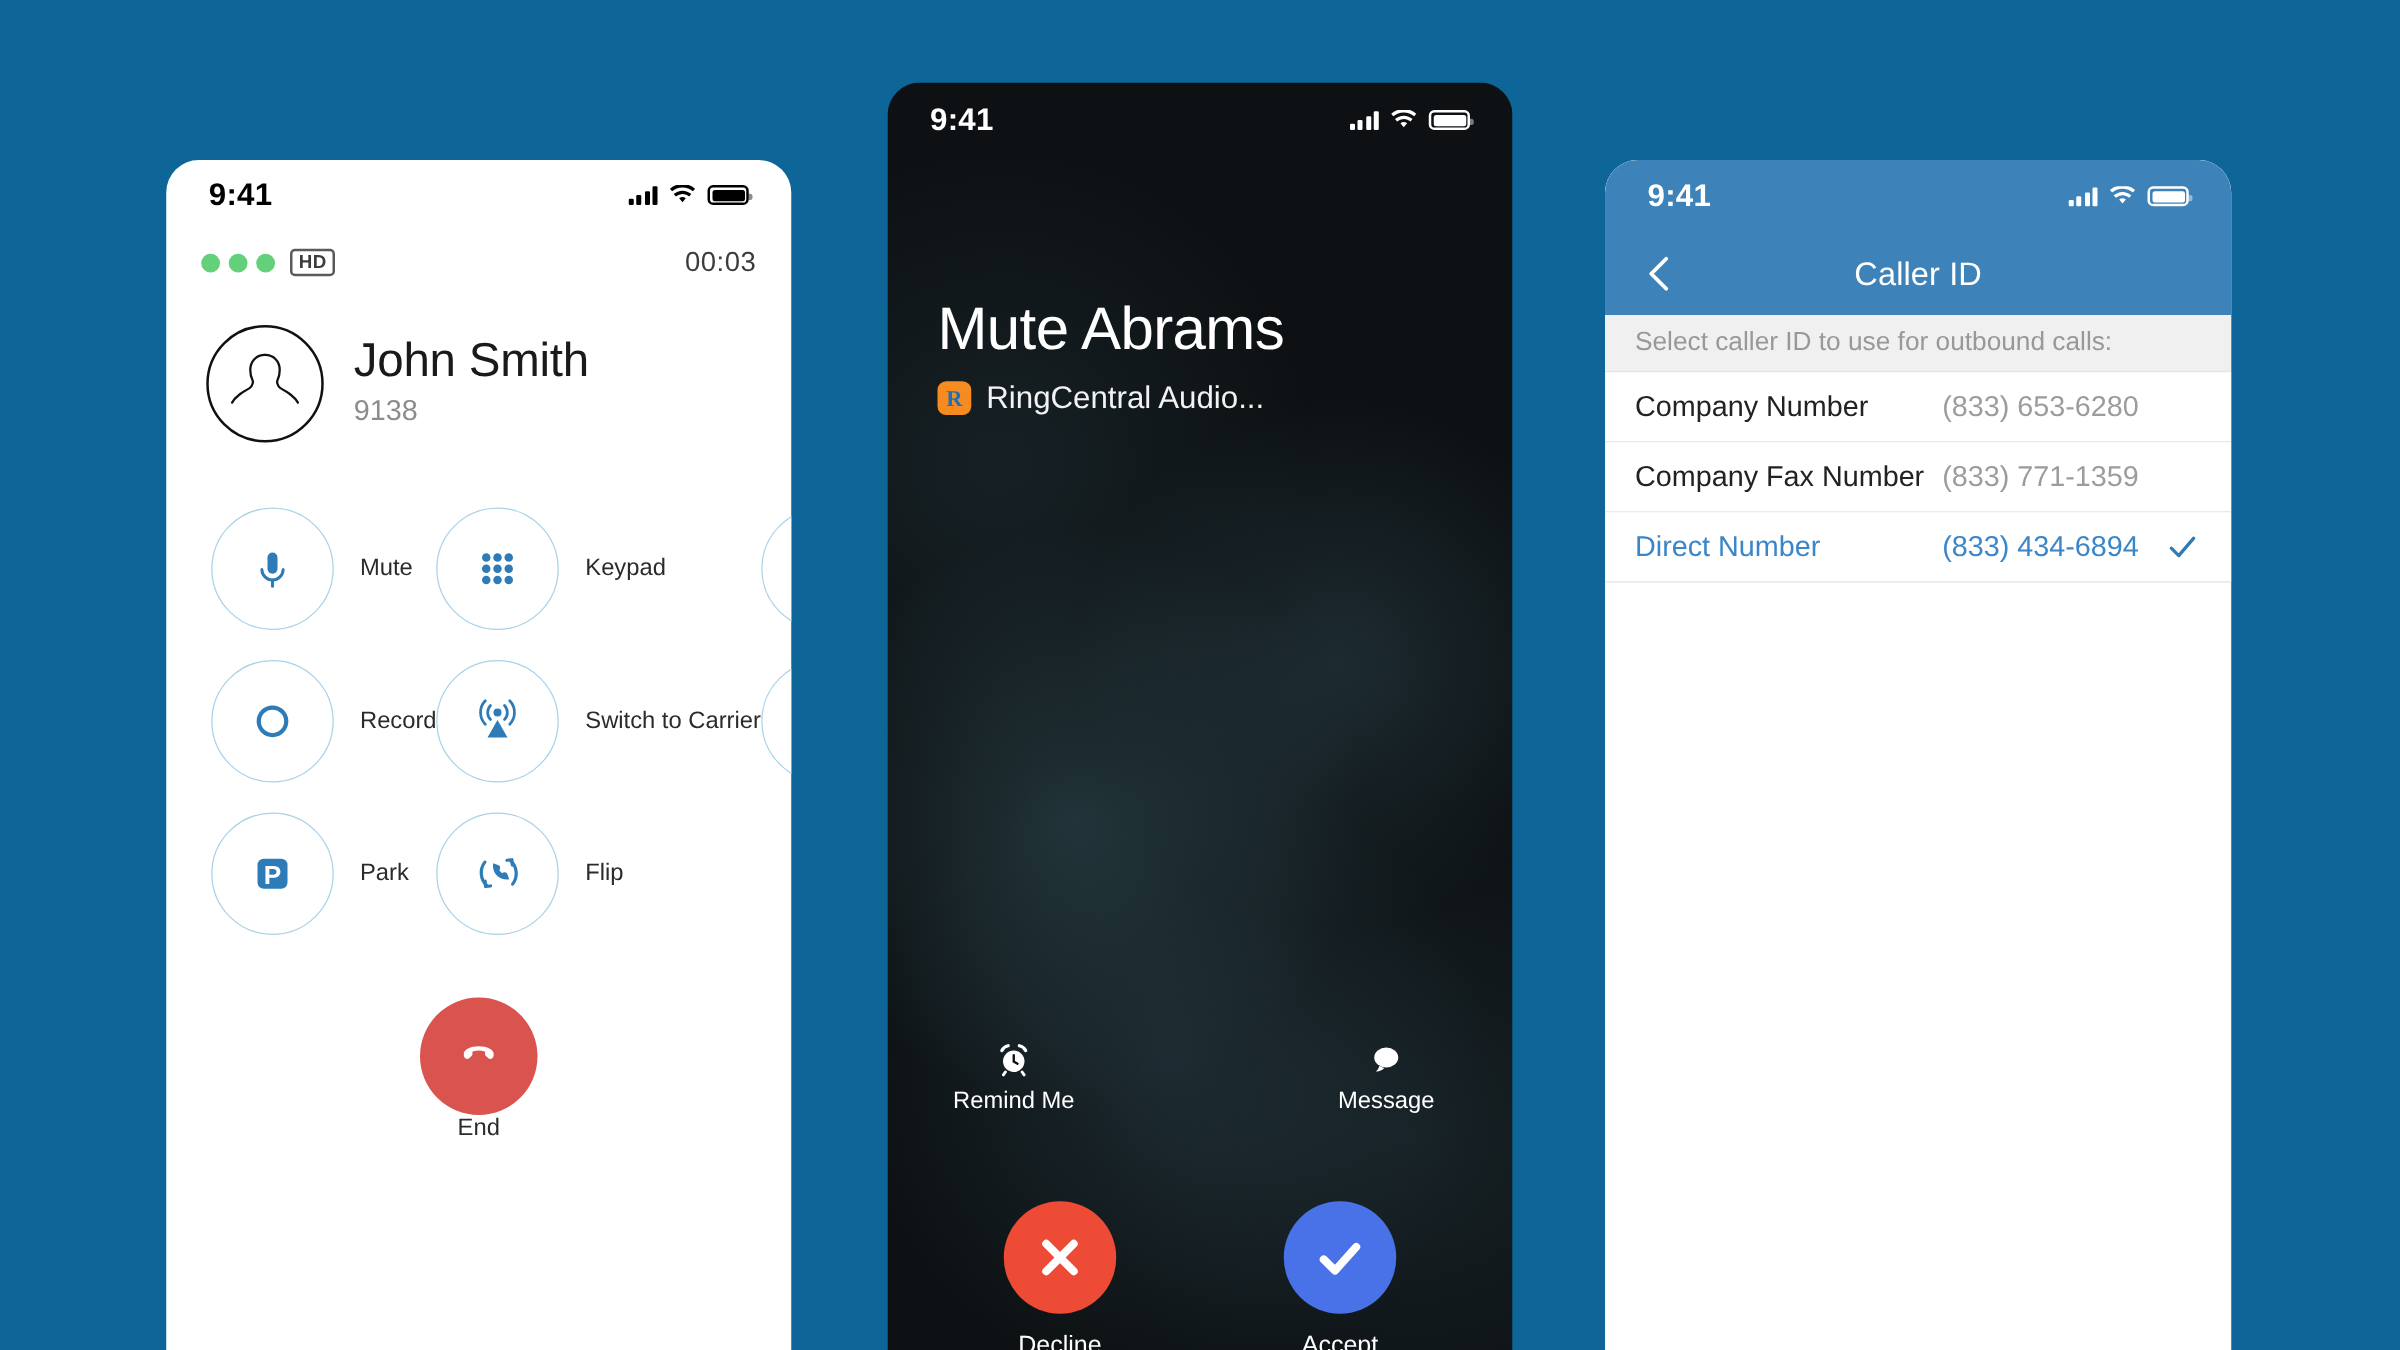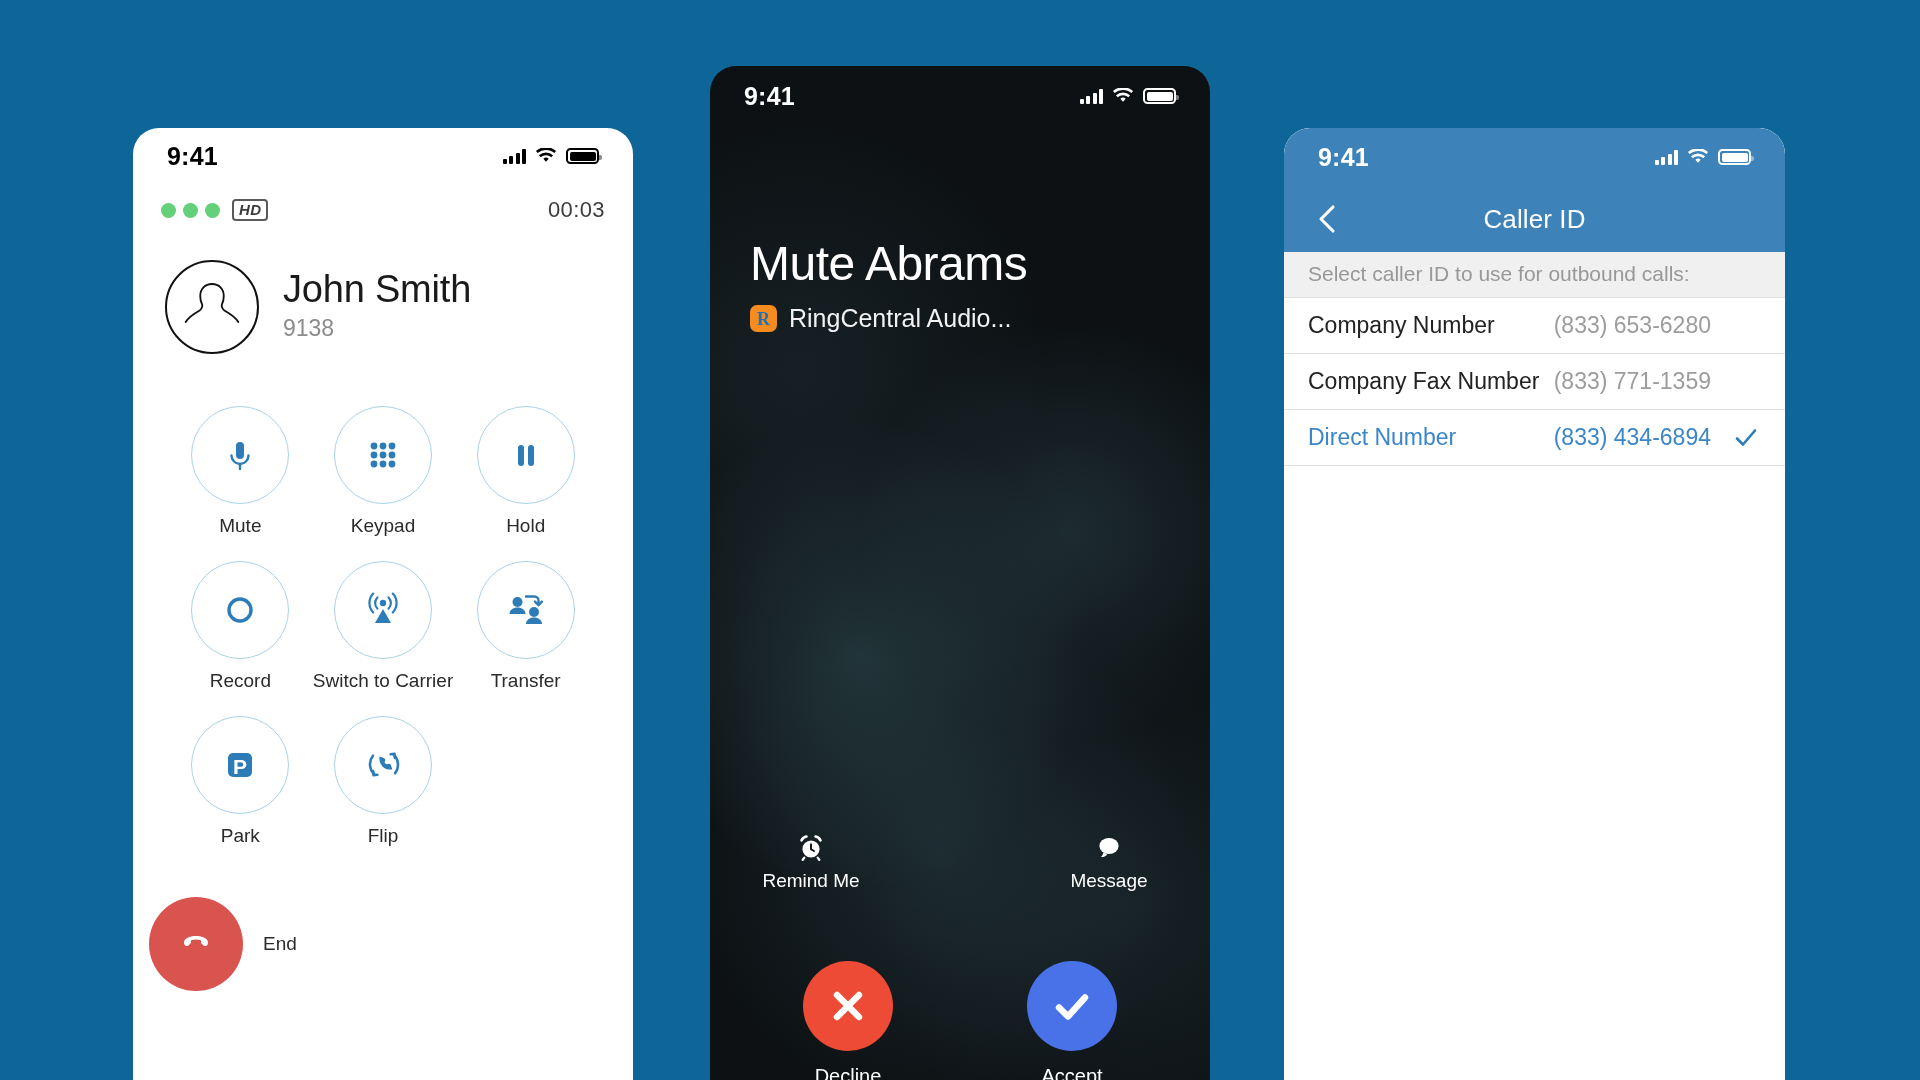--- a/index.html
+++ b/index.html
@@ -58,21 +58,21 @@
     width: 500px; height: 952px;
     background: #ffffff;
     border-radius: 26px 26px 0 0;
     color: #111;
   }
   #phone-active .statusbar { color: #000; }
   .call-meta {
     display: flex; align-items: center; justify-content: space-between;
     padding: 0 28px; height: 52px;
   }
-  .meta-left { display: flex; align-items: center; gap: 12px; font-style: italic; }
+  .meta-left { display: flex; align-items: center; gap: 12px; }
   .dots { display: flex; gap: 7px; }
   .dots span { width: 15px; height: 15px; border-radius: 50%; background: #64d07a; display: block; }
   .hd-badge {
     border: 2px solid #5a5a5a; border-radius: 4px;
     font-size: 15px; font-weight: bold; color: #3c3c3c;
     padding: 1px 5px 2px; line-height: 1.05;
     letter-spacing: .3px;
   }
   .call-timer { font-size: 22px; color: #3c3c3c; letter-spacing: .4px; }
 
@@ -90,30 +90,30 @@
   .callee-name { font-size: 38px; color: #1a1a1a; font-weight: 400; letter-spacing: -.2px; }
   .callee-ext { font-size: 23px; color: #8c8c8c; }
 
   .controls {
     margin-top: 52px;
     display: grid;
     grid-template-columns: repeat(3, 1fr);
     row-gap: 24px;
     padding: 0 36px;
   }
-  .ctl { display: flex; flex-direction: column; align-items: center; gap: 11px; }
+  .ctl { display: flex; align-items: center; gap: 21px; }
   .ctl-circle {
     width: 98px; height: 98px; border-radius: 50%;
     border: 1.6px solid #a9d2e8;
     display: flex; align-items: center; justify-content: center;
     background: #fff;
   }
   .ctl-label { font-size: 19px; color: #2b2b2b; white-space: nowrap; }
 
-  .end-wrap { margin-top: 50px; display: flex; flex-direction: row; align-items: center; gap: 20px; margin-left: 16px; }
+  .end-wrap { margin-top: 50px; display: flex; flex-direction: column; align-items: center; gap: 0; }
   .end-circle {
     width: 94px; height: 94px; border-radius: 50%;
     background: #d9534f;
     display: flex; align-items: center; justify-content: center;
   }
   .end-label { font-size: 19px; color: #2b2b2b; }
 
   
   #phone-incoming {
     left: 710px; top: 66px;

